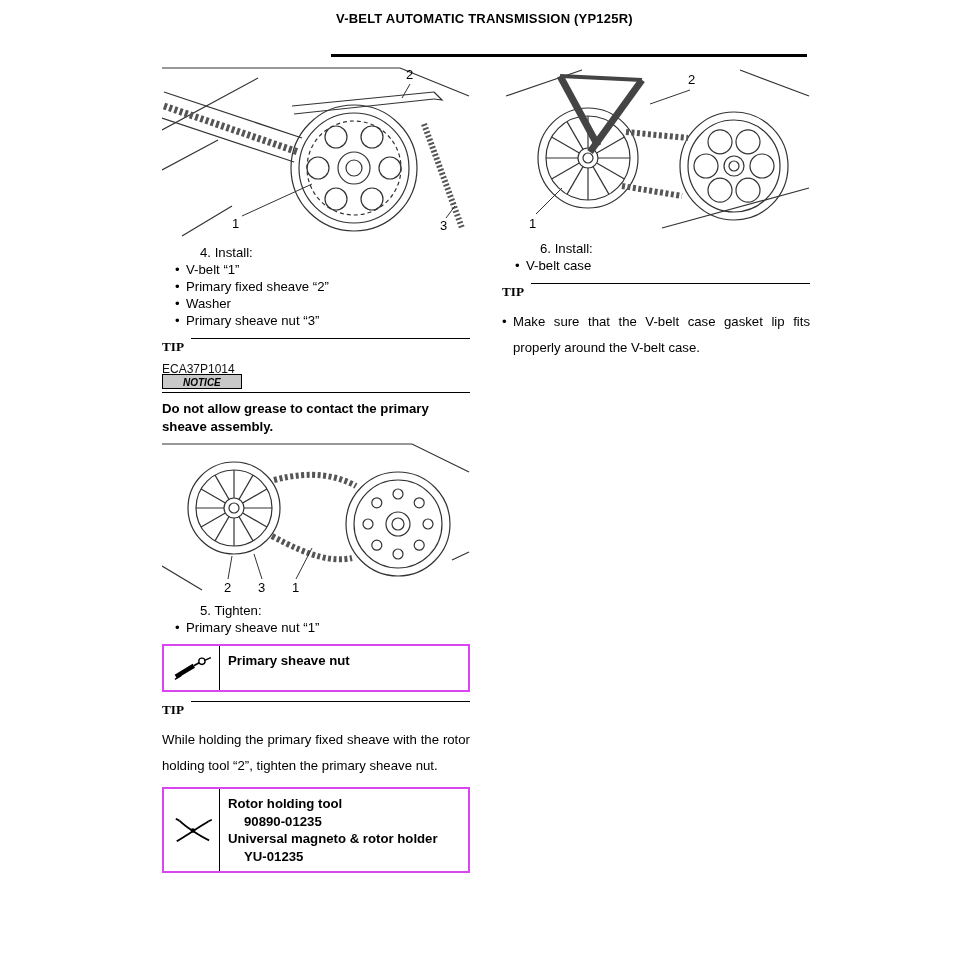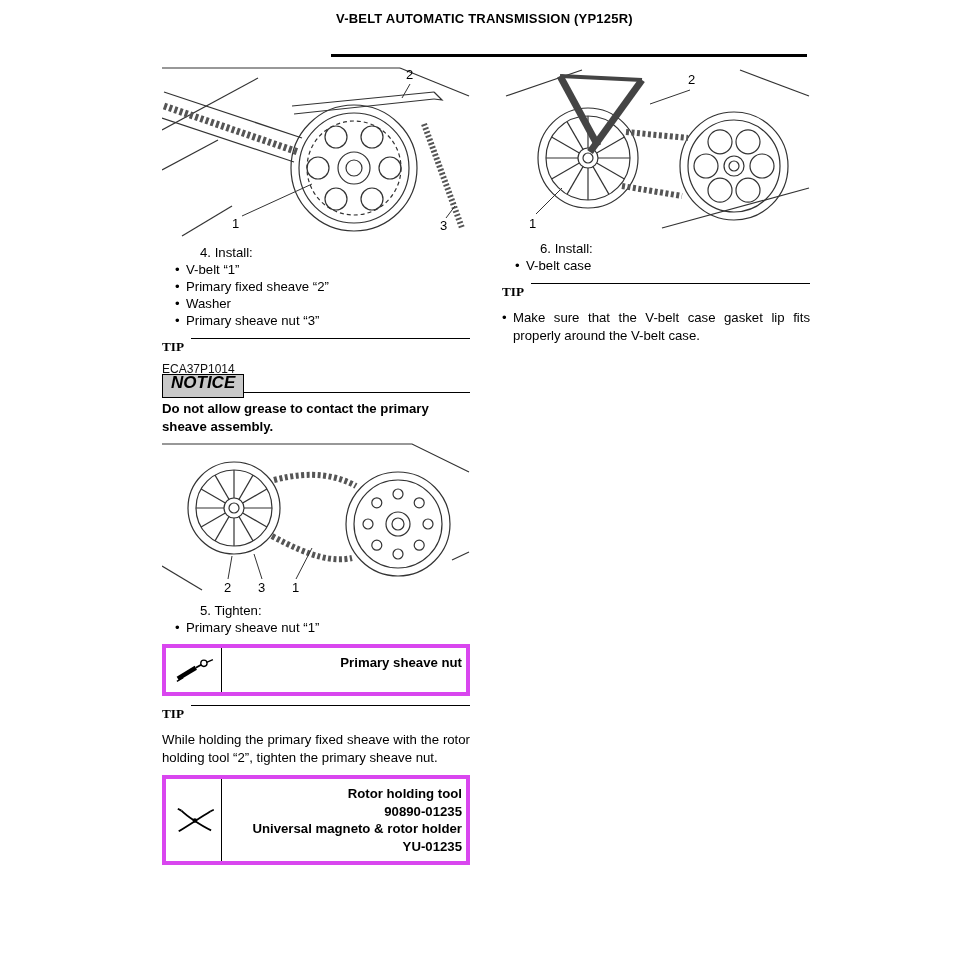--- a/index.html
+++ b/index.html
@@ -21,31 +21,31 @@
   .figure { width:308px; margin:2px 0 5px; }
   .figure svg { display:block; width:100%; height:auto; }
   svg text { font-family:"Liberation Sans", sans-serif; font-size:13px; fill:#000; }
   .step-head { margin-top:6px;margin-left:38px; }
   ul.items { list-style:none; padding-left:13px; }
   ul.items li { position:relative; padding-left:11px; }
   ul.items li::before { content:"\2022"; position:absolute; left:0; }
   ul.tip-bullets { padding-left:0; }
   .tip { display:flex; align-items:flex-start; font-weight:bold; margin:9px 0 5px;font-family:Liberation Serif, serif; }
   .tip .rule { flex:1; border-bottom:1px solid #000; margin:0 0 3px 7px; }
-  .para { text-align:justify; line-height:18px;margin-top:9px; }
+  .para { text-align:justify; line-height:26px;margin-top:9px; }
   .bold-para { font-weight:bold; text-align:left; line-height:18px; margin-top:5px; }
   .ecode { font-size:12px; line-height:9px; margin-top:10px; color:#111; }
   .notice-row { border-bottom:1.5px solid #000; height:19px; line-height:0; margin-bottom:7px; }
   .notice-box {
-    display:inline-block; height:24px; line-height:16px;
+    display:inline-block; height:15px; line-height:16px;
     border:1px solid #000; background:#c9c9c9;
-    font-weight:bold; font-style:italic; font-size:17px;
-    padding:0 8px; margin-bottom:-1px;
-  }
-  .spec-box { display:flex; border:4px solid #d946ef; margin:8px 0 6px;text-align:right; }
+    font-weight:bold; font-style:italic; font-size:10px;
+    padding:0 20px; margin-bottom:-1px;
+  }
+  .spec-box { display:flex; border:2px solid #d946ef; margin:8px 0 6px; }
   .spec-icon {
     width:56px; min-height:44px; border-right:1px solid #000;
     display:flex; align-items:center; justify-content:center; padding:4px;
   }
   .spec-text { flex:1; padding:6px 4px 6px 8px; font-weight:bold; line-height:17.5px; }
   .indent { padding-left:16px; }
 </style>
 </head>
 <body>
 

